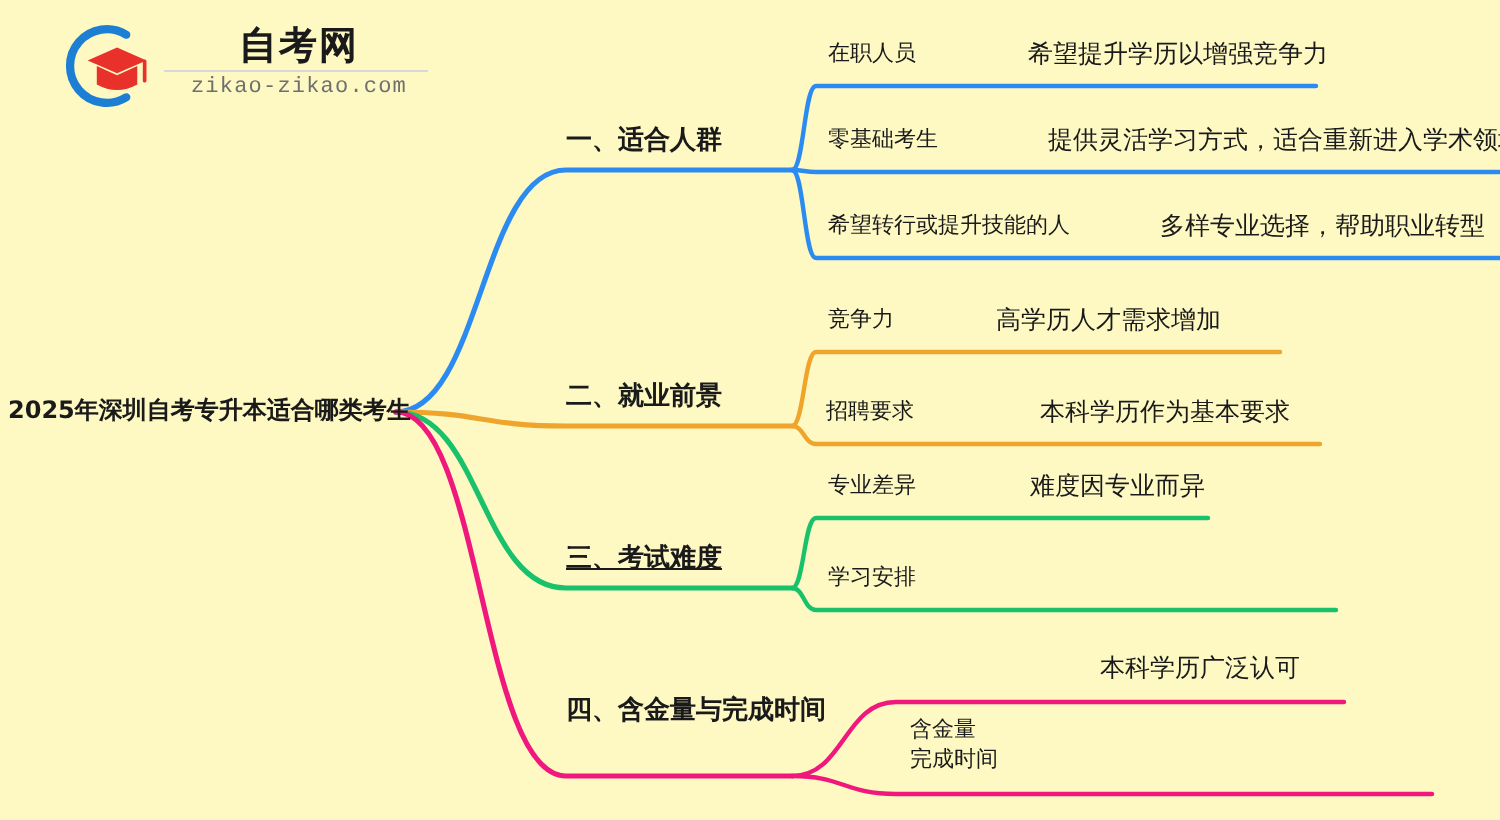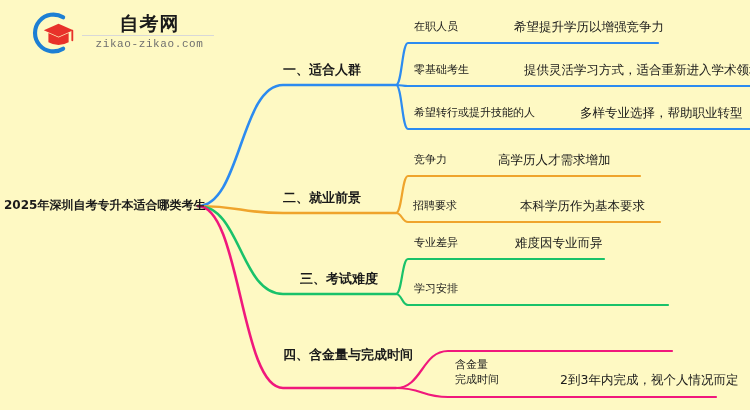--- a/index.html
+++ b/index.html
@@ -174,27 +174,27 @@
   <div class="node-text leaf-val" style="left:580px; top:105px;">多样专业选择，帮助职业转型</div>
 
   <div class="node-text branch-label" style="left:283px; top:189px;">二、就业前景</div>
 
   <div class="node-text leaf-key" style="left:414px; top:152px;">竞争力</div>
   <div class="node-text leaf-val" style="left:498px; top:152px;">高学历人才需求增加</div>
 
   <div class="node-text leaf-key" style="left:389px; top:198px;margin-left:24px;">招聘要求</div>
   <div class="node-text leaf-val" style="left:520px; top:198px;">本科学历作为基本要求</div>
 
-  <div class="node-text branch-label" style="left:300px; top:270px;">三、考试难度</div>
+  <div class="node-text branch-label" style="left:283px; top:270px;text-decoration:underline;">三、考试难度</div>
 
   <div class="node-text leaf-key" style="left:414px; top:235px;">专业差异</div>
   <div class="node-text leaf-val" style="left:515px; top:235px;">难度因专业而异</div>
 
   <div class="node-text leaf-key" style="left:414px; top:281px;">学习安排</div>
 
   <div class="node-text branch-label" style="left:283px; top:346px;">四、含金量与完成时间</div>
 
   <div class="node-text leaf-key" style="left:455px; top:326px;margin-top:31px;">含金量</div>
+  <div class="node-text leaf-val" style="left:550px; top:326px;">本科学历广泛认可</div>
 
   <div class="node-text leaf-key" style="left:455px; top:372px;">完成时间</div>
-  <div class="node-text leaf-val" style="left:560px; top:372px;">2到3年内完成，视个人情况而定</div>
 
 </div>
 
 </body></html>

